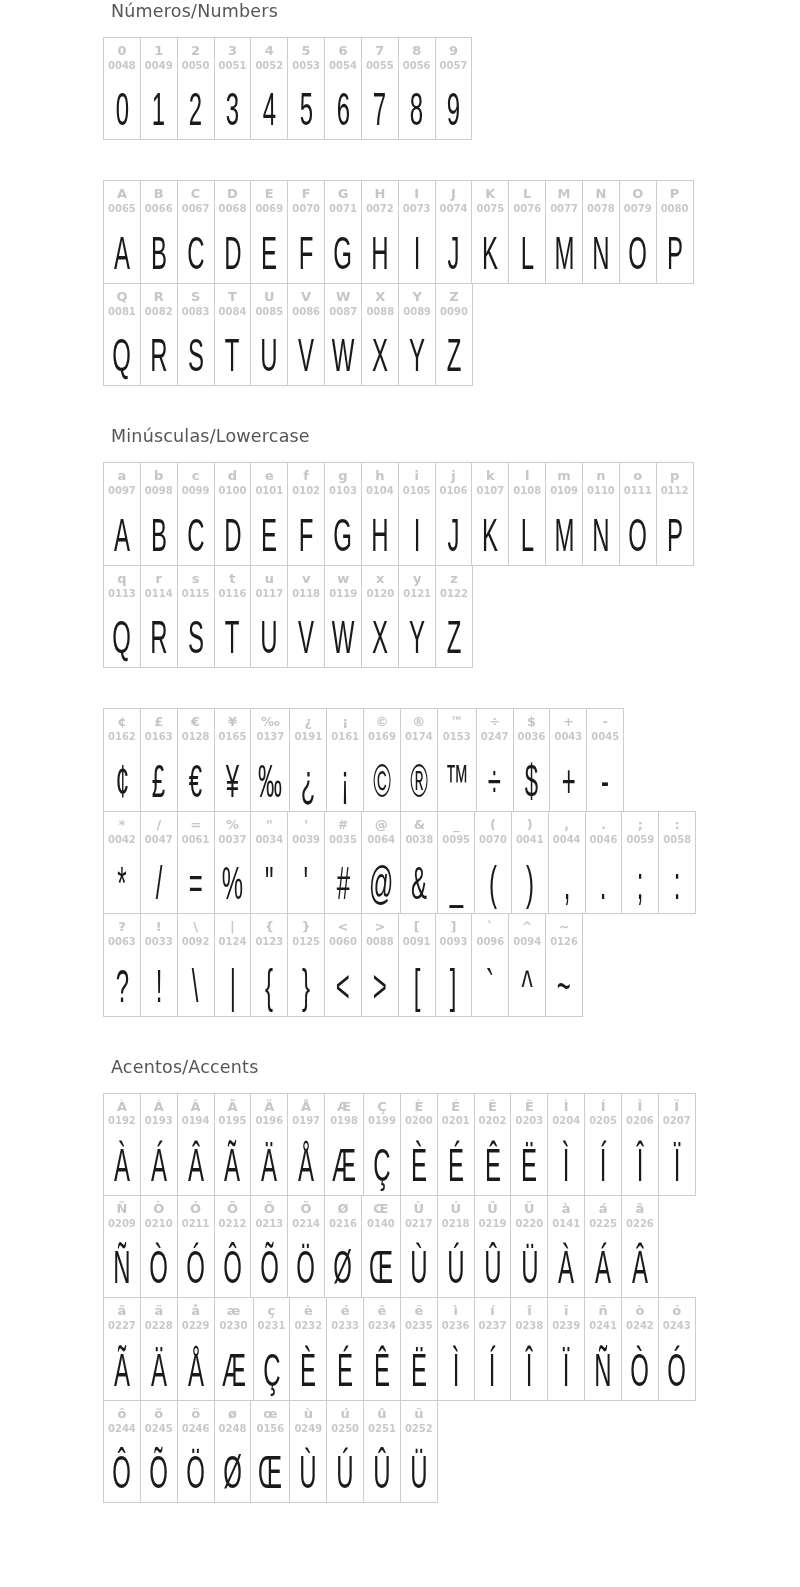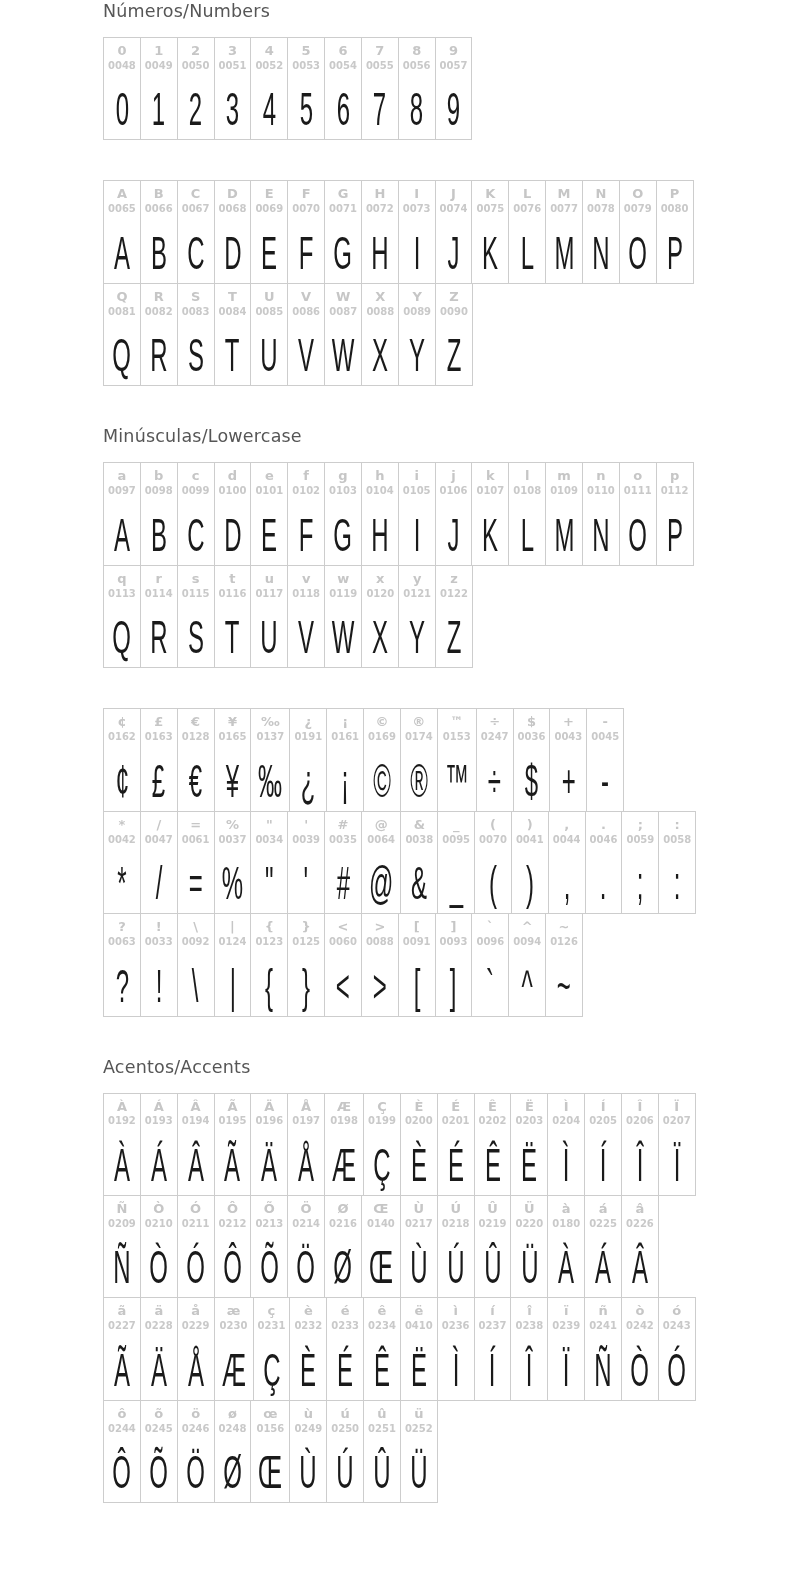--- a/index.html
+++ b/index.html
@@ -12,21 +12,21 @@
     width: 800px;
     min-height: 1587px;
   }
   .page-wrap {
     padding: 1px 20px 30px 103px;
   }
   .glyph-section {
     margin-bottom: 40px;
   }
   .section-title {
-    margin: 0 0 16px 0;
+    margin: 0 0 16px 8px;
     font-family: "DejaVu Sans", sans-serif;
     font-size: 17.5px;
     font-weight: 400;
     letter-spacing: 0.2px;
     color: var(--c-title, #565656);
   }
   .glyph-rows {
     display: flex;
     flex-direction: column;
     align-items: flex-start;
@@ -1056,21 +1056,21 @@
             </div>
             <div class="glyph-cell">
               <div class="cell-char">Ü</div>
               <div class="cell-code">0220</div>
               <div class="cell-glyph-zone">
                 <span class="cell-glyph">Ü</span>
               </div>
             </div>
             <div class="glyph-cell">
               <div class="cell-char">à</div>
-              <div class="cell-code">0180</div>
+              <div class="cell-code">0141</div>
               <div class="cell-glyph-zone">
                 <span class="cell-glyph">à</span>
               </div>
             </div>
             <div class="glyph-cell">
               <div class="cell-char">á</div>
               <div class="cell-code">0225</div>
               <div class="cell-glyph-zone">
                 <span class="cell-glyph">á</span>
               </div>
@@ -1135,21 +1135,21 @@
             </div>
             <div class="glyph-cell">
               <div class="cell-char">ê</div>
               <div class="cell-code">0234</div>
               <div class="cell-glyph-zone">
                 <span class="cell-glyph">ê</span>
               </div>
             </div>
             <div class="glyph-cell">
               <div class="cell-char">ë</div>
-              <div class="cell-code">0410</div>
+              <div class="cell-code">0235</div>
               <div class="cell-glyph-zone">
                 <span class="cell-glyph">ë</span>
               </div>
             </div>
             <div class="glyph-cell">
               <div class="cell-char">ì</div>
               <div class="cell-code">0236</div>
               <div class="cell-glyph-zone">
                 <span class="cell-glyph">ì</span>
               </div>

